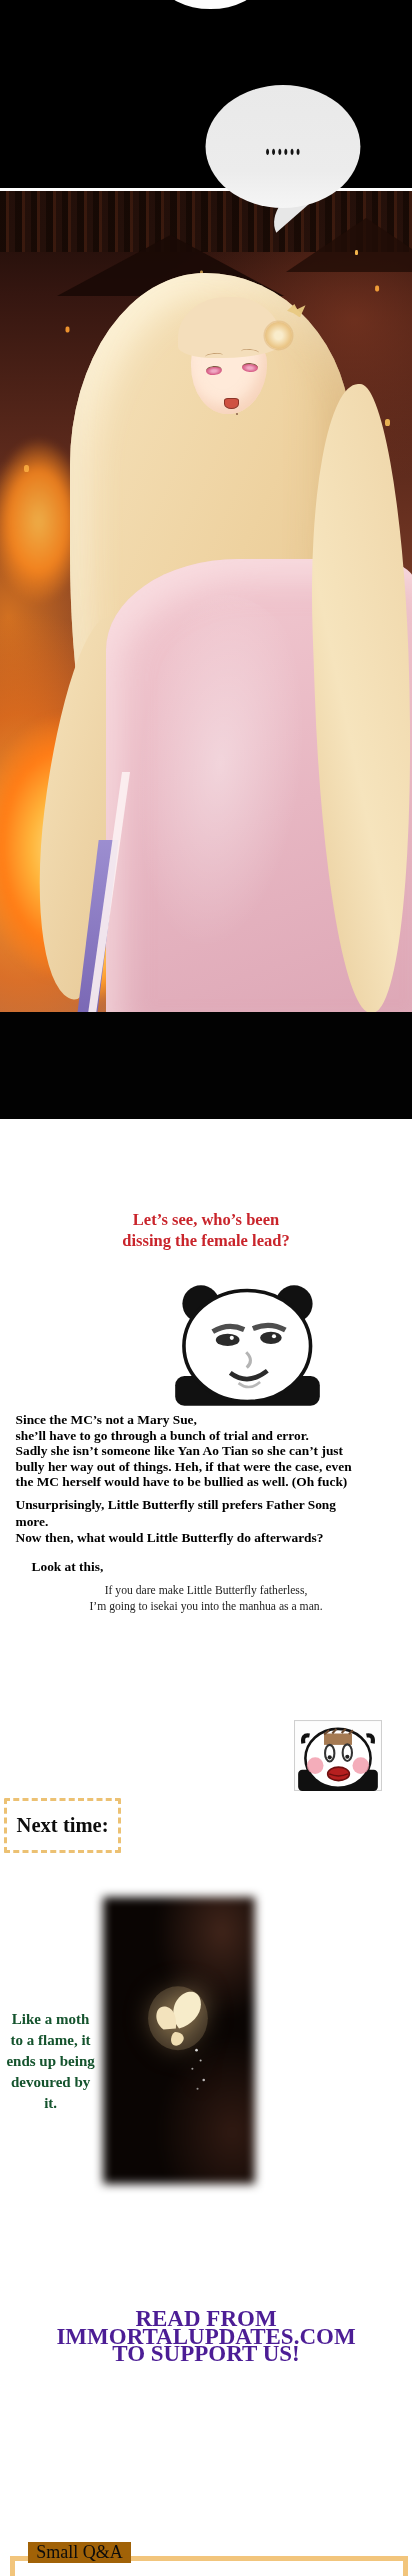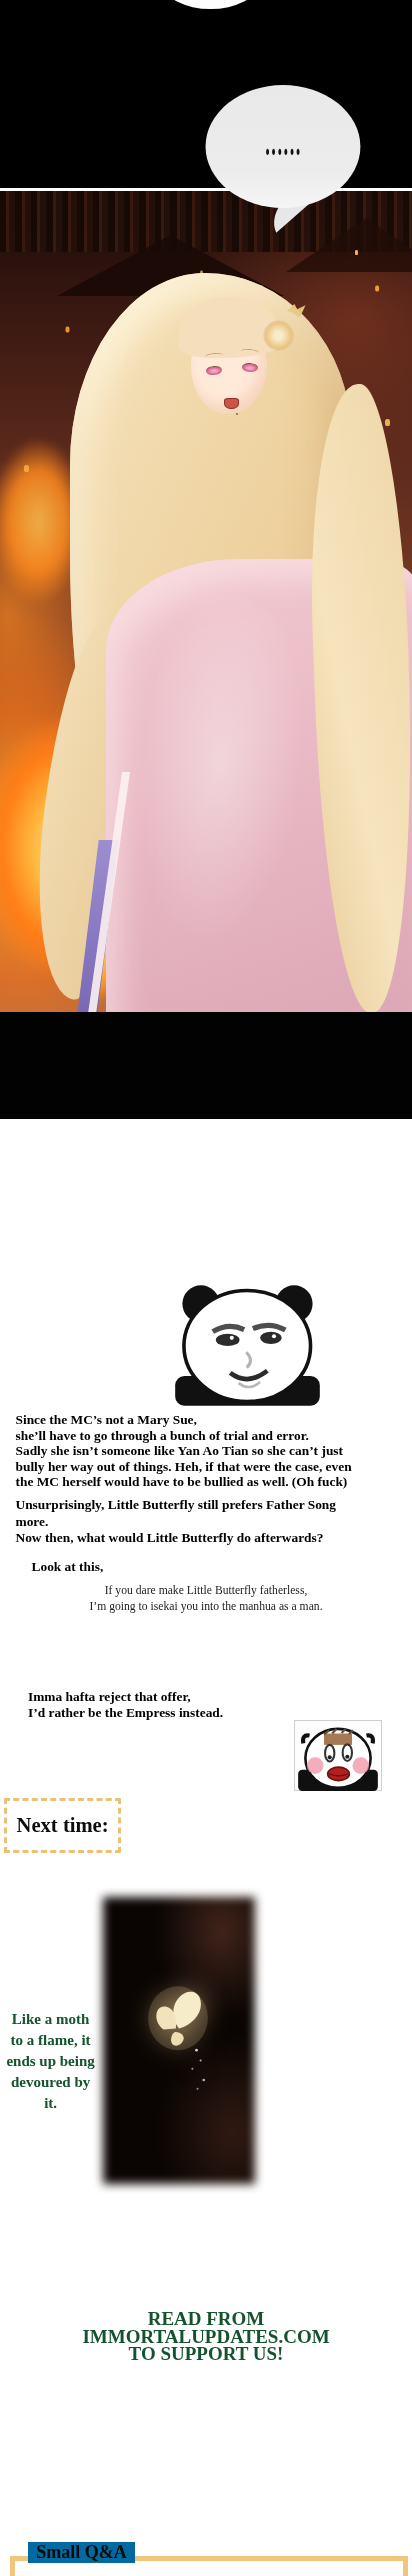--- a/index.html
+++ b/index.html
@@ -110,25 +110,25 @@
   .moth-bg{position:absolute;left:2.1px;top:2.1px;width:152px;height:287px;filter:blur(4.6px);
     background:
       radial-gradient(93px 124px at 78% 12%, rgba(74,42,30,.85), rgba(10,5,3,0) 70%),
       radial-gradient(103px 134px at 85% 82%, rgba(64,34,24,.7), rgba(10,5,3,0) 72%),
       #0a0503;}
   .butterfly-svg{position:absolute;left:45px;top:87px;width:67px;height:111px;
     filter:drop-shadow(0 0 13.4px rgba(255,214,150,.55));}
   .moth-caption{left:2.6px;top:2009px;width:96px;font-weight:bold;font-size:15px;line-height:21px;color:#14532d;}
 
   
-  .support{left:0;top:2310px;width:412px;font-weight:bold;font-size:19px;line-height:17.5px;color:#14532d;}
+  .support{left:0;top:2310px;width:412px;font-weight:bold;font-size:23px;line-height:17.5px;color:#4c1d95;}
 
   
   .qa-box{left:10.3px;top:2556px;width:398px;height:335px;border:5.7px solid #f2c57c;box-sizing:border-box;background:#fff;}
-  .qa-tag{left:28px;top:2542px;background:#0369a1;padding:0 8.2px;font-weight:bold;font-size:18px;color:#0c0c0c;z-index:3;}
+  .qa-tag{left:28px;top:2542px;background:#a16207;padding:0 8.2px;font-weight:normal;font-size:18px;color:#0c0c0c;z-index:3;}
   .qa-question{left:0;top:2575px;width:412px;font-weight:bold;font-size:19px;color:#0c0c0c;}
 </style>
 </head>
 <body>
 
 <div id="page">
 
   <div class="abs top-black">
     <div class="abs prev-bubble"></div>
   </div>
@@ -169,20 +169,22 @@
     <div class="brow brow-r"></div>
     <div class="mouth"></div>
     <div class="mole"></div>
     <div class="flower"></div>
     <div class="pin"></div>
     <div class="hero-topline"></div>
   </div>
 
   <div class="abs band-black"></div>
 
+  <div class="abs ctr pre t-heading">Let’s see, who’s been
+dissing the female lead?</div>
 
   <svg class="abs panda1" viewBox="0 0 305 240">
     <rect width="305" height="240" fill="#ffffff"></rect>
     <circle cx="62" cy="42" r="36" fill="#111"></circle>
     <circle cx="243" cy="42" r="36" fill="#111"></circle>
     <rect x="12" y="182" width="281" height="58" rx="18" fill="#111"></rect>
     <ellipse cx="152" cy="124" rx="123" ry="108" fill="#ffffff" stroke="#111" stroke-width="7"></ellipse>
     <path d="M85,96 Q115,78 146,92" stroke="#2f2f2f" stroke-width="10" fill="none" opacity=".85"></path>
     <path d="M163,90 Q196,76 226,93" stroke="#2f2f2f" stroke-width="10" fill="none" opacity=".85"></path>
     <ellipse cx="114" cy="112" rx="23" ry="12" fill="#2b2b2b"></ellipse>
@@ -198,22 +200,20 @@
 more.
 Now then, what would Little Butterfly do afterwards?</div>
   <div class="abs pre t-para1">Since the MC’s not a Mary Sue,
 she’ll have to go through a bunch of trial and error.
 Sadly she isn’t someone like Yan Ao Tian so she can’t just
 bully her way out of things. Heh, if that were the case, even
 the MC herself would have to be bullied as well. (Oh fuck)</div>
   <div class="abs t-look">Look at this,</div>
   <div class="abs ctr pre t-quote">If you dare make Little Butterfly fatherless,
 I’m going to isekai you into the manhua as a man.</div>
-  <div class="abs pre t-reject">Imma hafta reject that offer,
-I’d rather be the Empress instead.</div>
 
   <svg class="abs panda2" viewBox="0 0 170 137">
     <rect x="1" y="1" width="168" height="135" fill="#fdfdfd" stroke="#cfcfcf" stroke-width="2"></rect>
     <rect x="8" y="96" width="154" height="41" rx="8" fill="#101010"></rect>
     <ellipse cx="85" cy="74" rx="63" ry="57" fill="#ffffff" stroke="#111" stroke-width="5"></ellipse>
     <path d="M30,30 q-15,-3 -12,15" stroke="#111" stroke-width="8" fill="none"></path>
     <path d="M140,30 q15,-3 12,15" stroke="#111" stroke-width="8" fill="none"></path>
     <rect x="58" y="26" width="54" height="22" fill="#a57a52"></rect>
     <path d="M58,28 l10,-8 M74,26 l8,-9 M92,25 l8,-8 M106,27 l8,-7" stroke="#6b4a30" stroke-width="4" fill="none"></path>
     <ellipse cx="69" cy="64" rx="9" ry="16" fill="#fff" stroke="#333" stroke-width="4"></ellipse>

